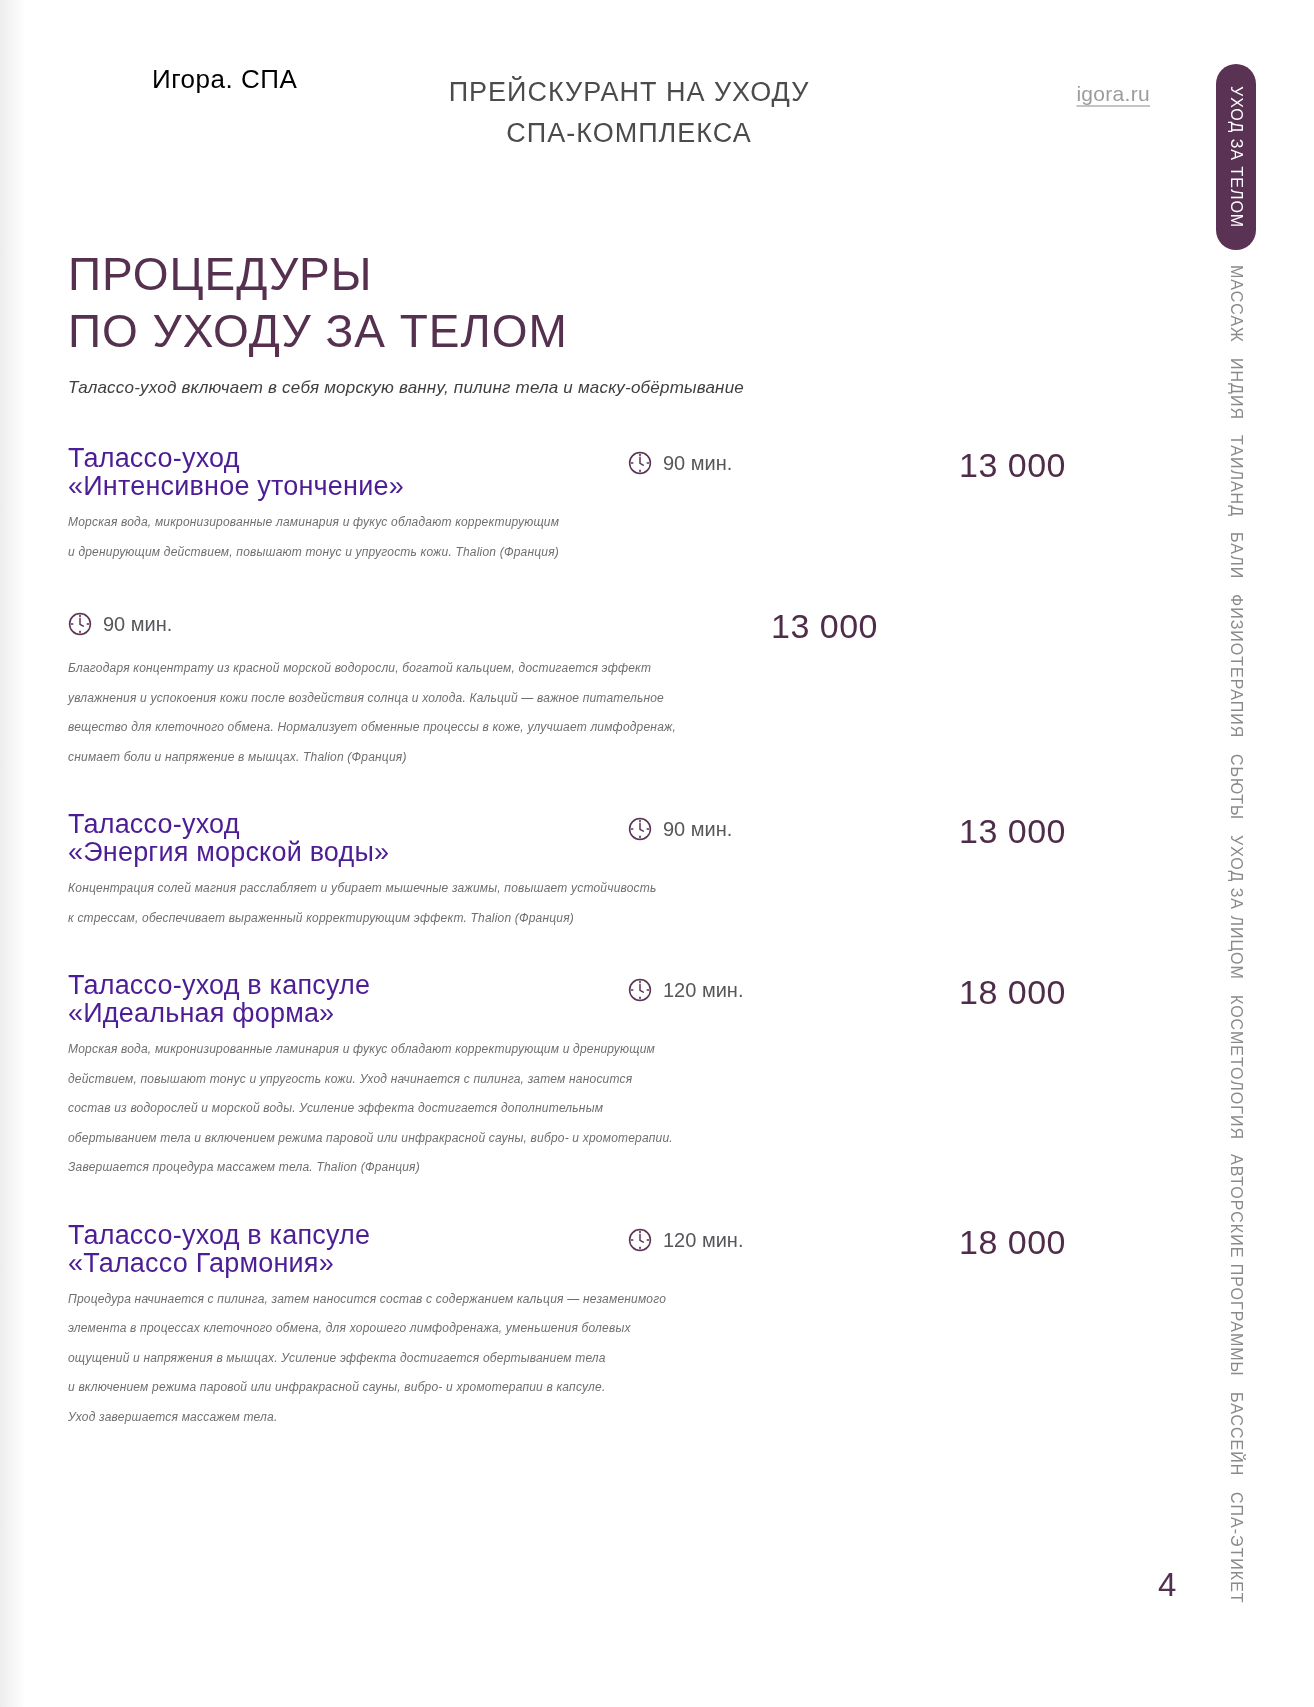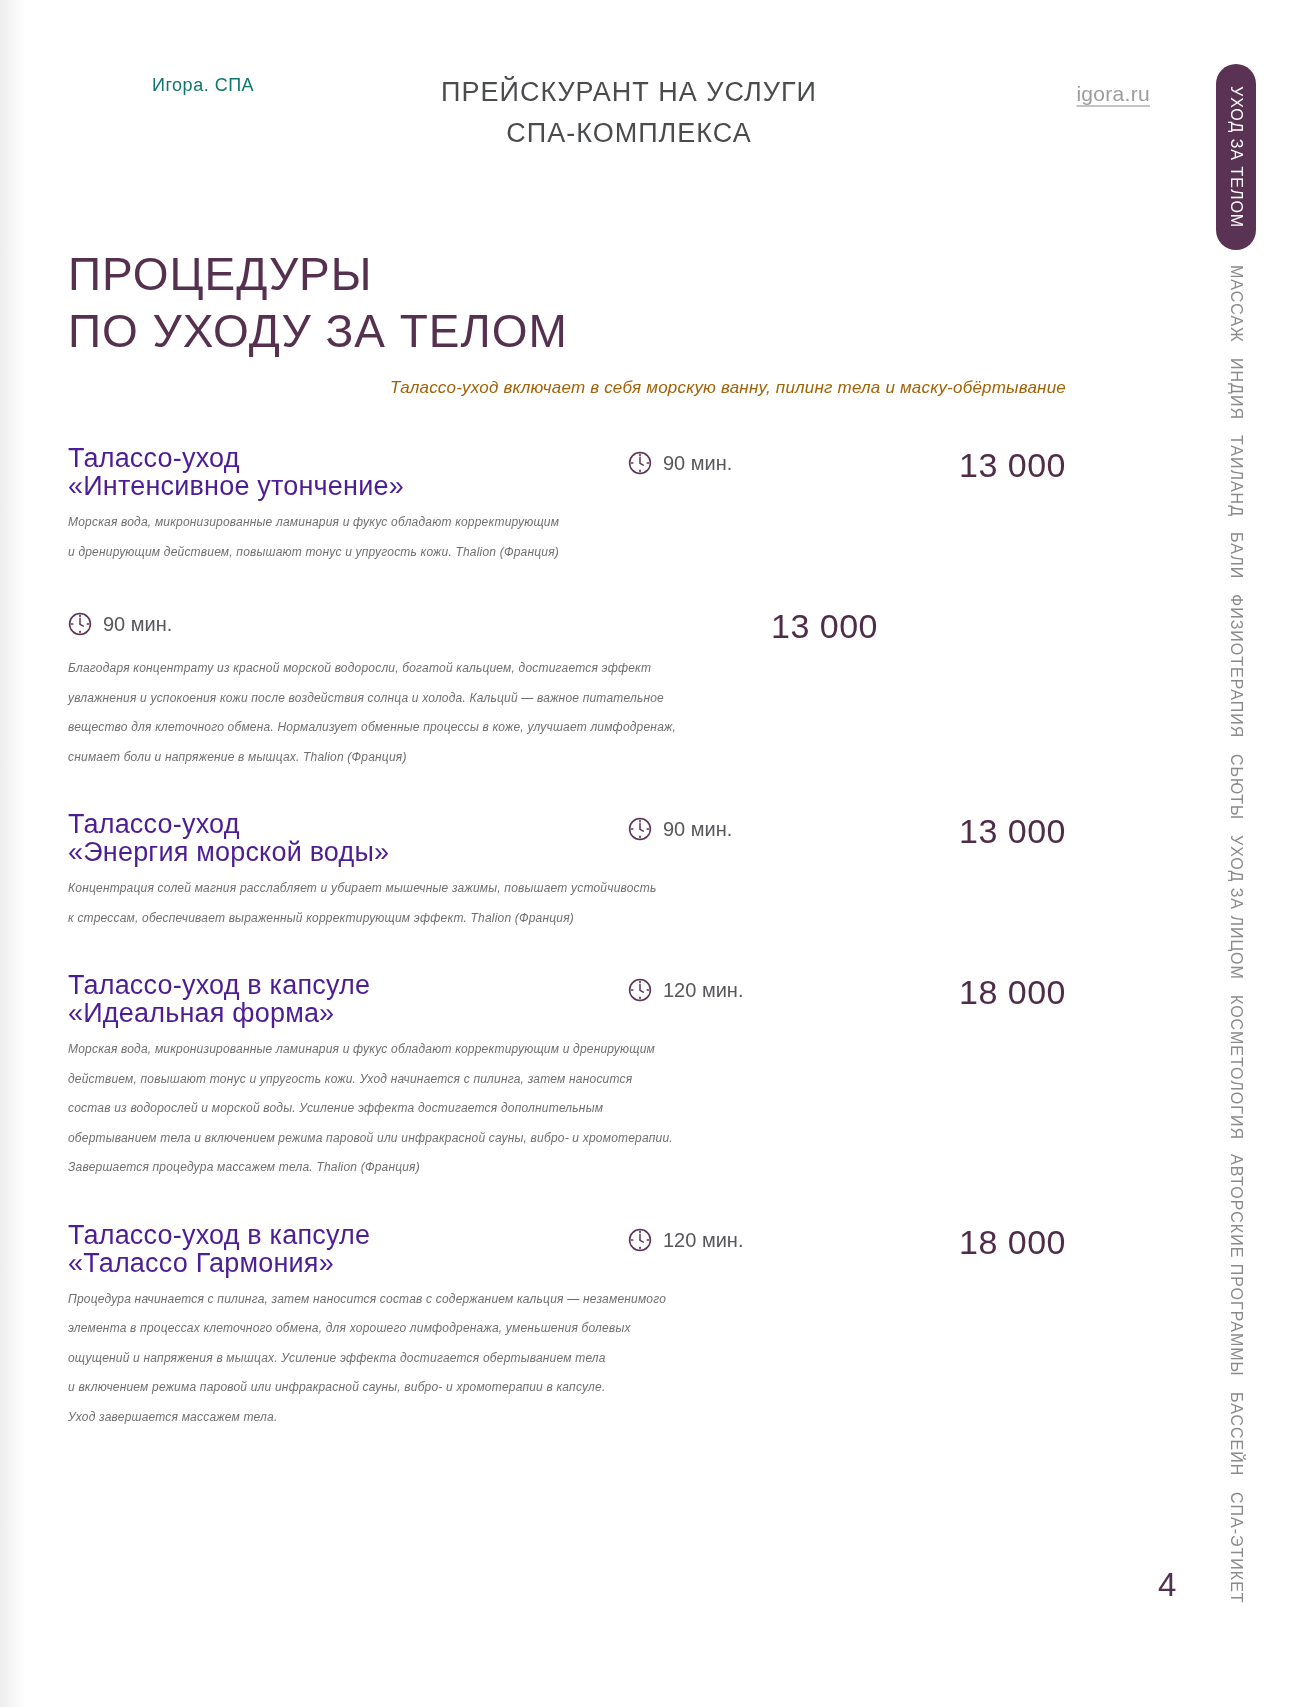--- a/index.html
+++ b/index.html
@@ -20,22 +20,22 @@
     overflow:hidden;
   }
   .edge-shade{
     position:absolute;left:0;top:0;bottom:0;width:26px;
     background:linear-gradient(to right,rgba(0,0,0,0.07),rgba(0,0,0,0));
     pointer-events:none;
   }
   
   .header{position:relative;height:150px;}
   .brand{
-    position:absolute;left:152px;top:75px;
-    font-size:18px;color:#0f766e;letter-spacing:0.5px;
+    position:absolute;left:152px;top:64px;
+    font-size:26px;color:#000000;letter-spacing:0.5px;
   }
   .header-title{
     position:absolute;left:130px;top:72px;width:998px;
     text-align:center;white-space:pre-line;
     font-size:27px;line-height:41px;color:#4A4B4D;letter-spacing:1px;
   }
   .site-link{
     position:absolute;right:164px;top:82px;
     font-size:21px;color:#9B9C9E;letter-spacing:0.3px;
     text-decoration:underline;text-decoration-color:#c4c4c6;text-underline-offset:4px;
@@ -57,21 +57,21 @@
   }
   
   .main{margin-left:68px;width:998px;}
   .section-title{
     margin-top:96px;
     font-size:46px;line-height:57px;font-weight:400;
     color:#56304F;letter-spacing:1px;white-space:pre-line;
   }
   .section-subtitle{
     margin-top:18px;
-    font-size:17px;font-style:italic;color:#a16207;letter-spacing:0.2px;text-align:right;
+    font-size:17px;font-style:italic;color:#404040;letter-spacing:0.2px;
   }
   .service-list{margin-top:46px;}
   .service{margin-bottom:38px;}
   .service-head{
     display:grid;grid-template-columns:560px 250px 1fr;align-items:start;
   }
   .service-title{
     font-size:27px;line-height:28px;font-weight:400;
     color:#4c1d95;white-space:pre-line;letter-spacing:0.2px;
   }
@@ -98,21 +98,21 @@
   }
 </style>
 </head>
 <body>
 
 <div class="page">
   <div class="edge-shade"></div>
 
   <header class="header">
     <div class="brand">Игора. СПА</div>
-    <div class="header-title">ПРЕЙСКУРАНТ НА УСЛУГИ
+    <div class="header-title">ПРЕЙСКУРАНТ НА УХОДУ
 СПА-КОМПЛЕКСА</div>
     <a class="site-link">igora.ru</a>
   </header>
 
   <aside class="sidebar">
       <div class="nav-item active">УХОД ЗА ТЕЛОМ</div>
       <div class="nav-item">МАССАЖ</div>
       <div class="nav-item">ИНДИЯ</div>
       <div class="nav-item">ТАИЛАНД</div>
       <div class="nav-item">БАЛИ</div>

